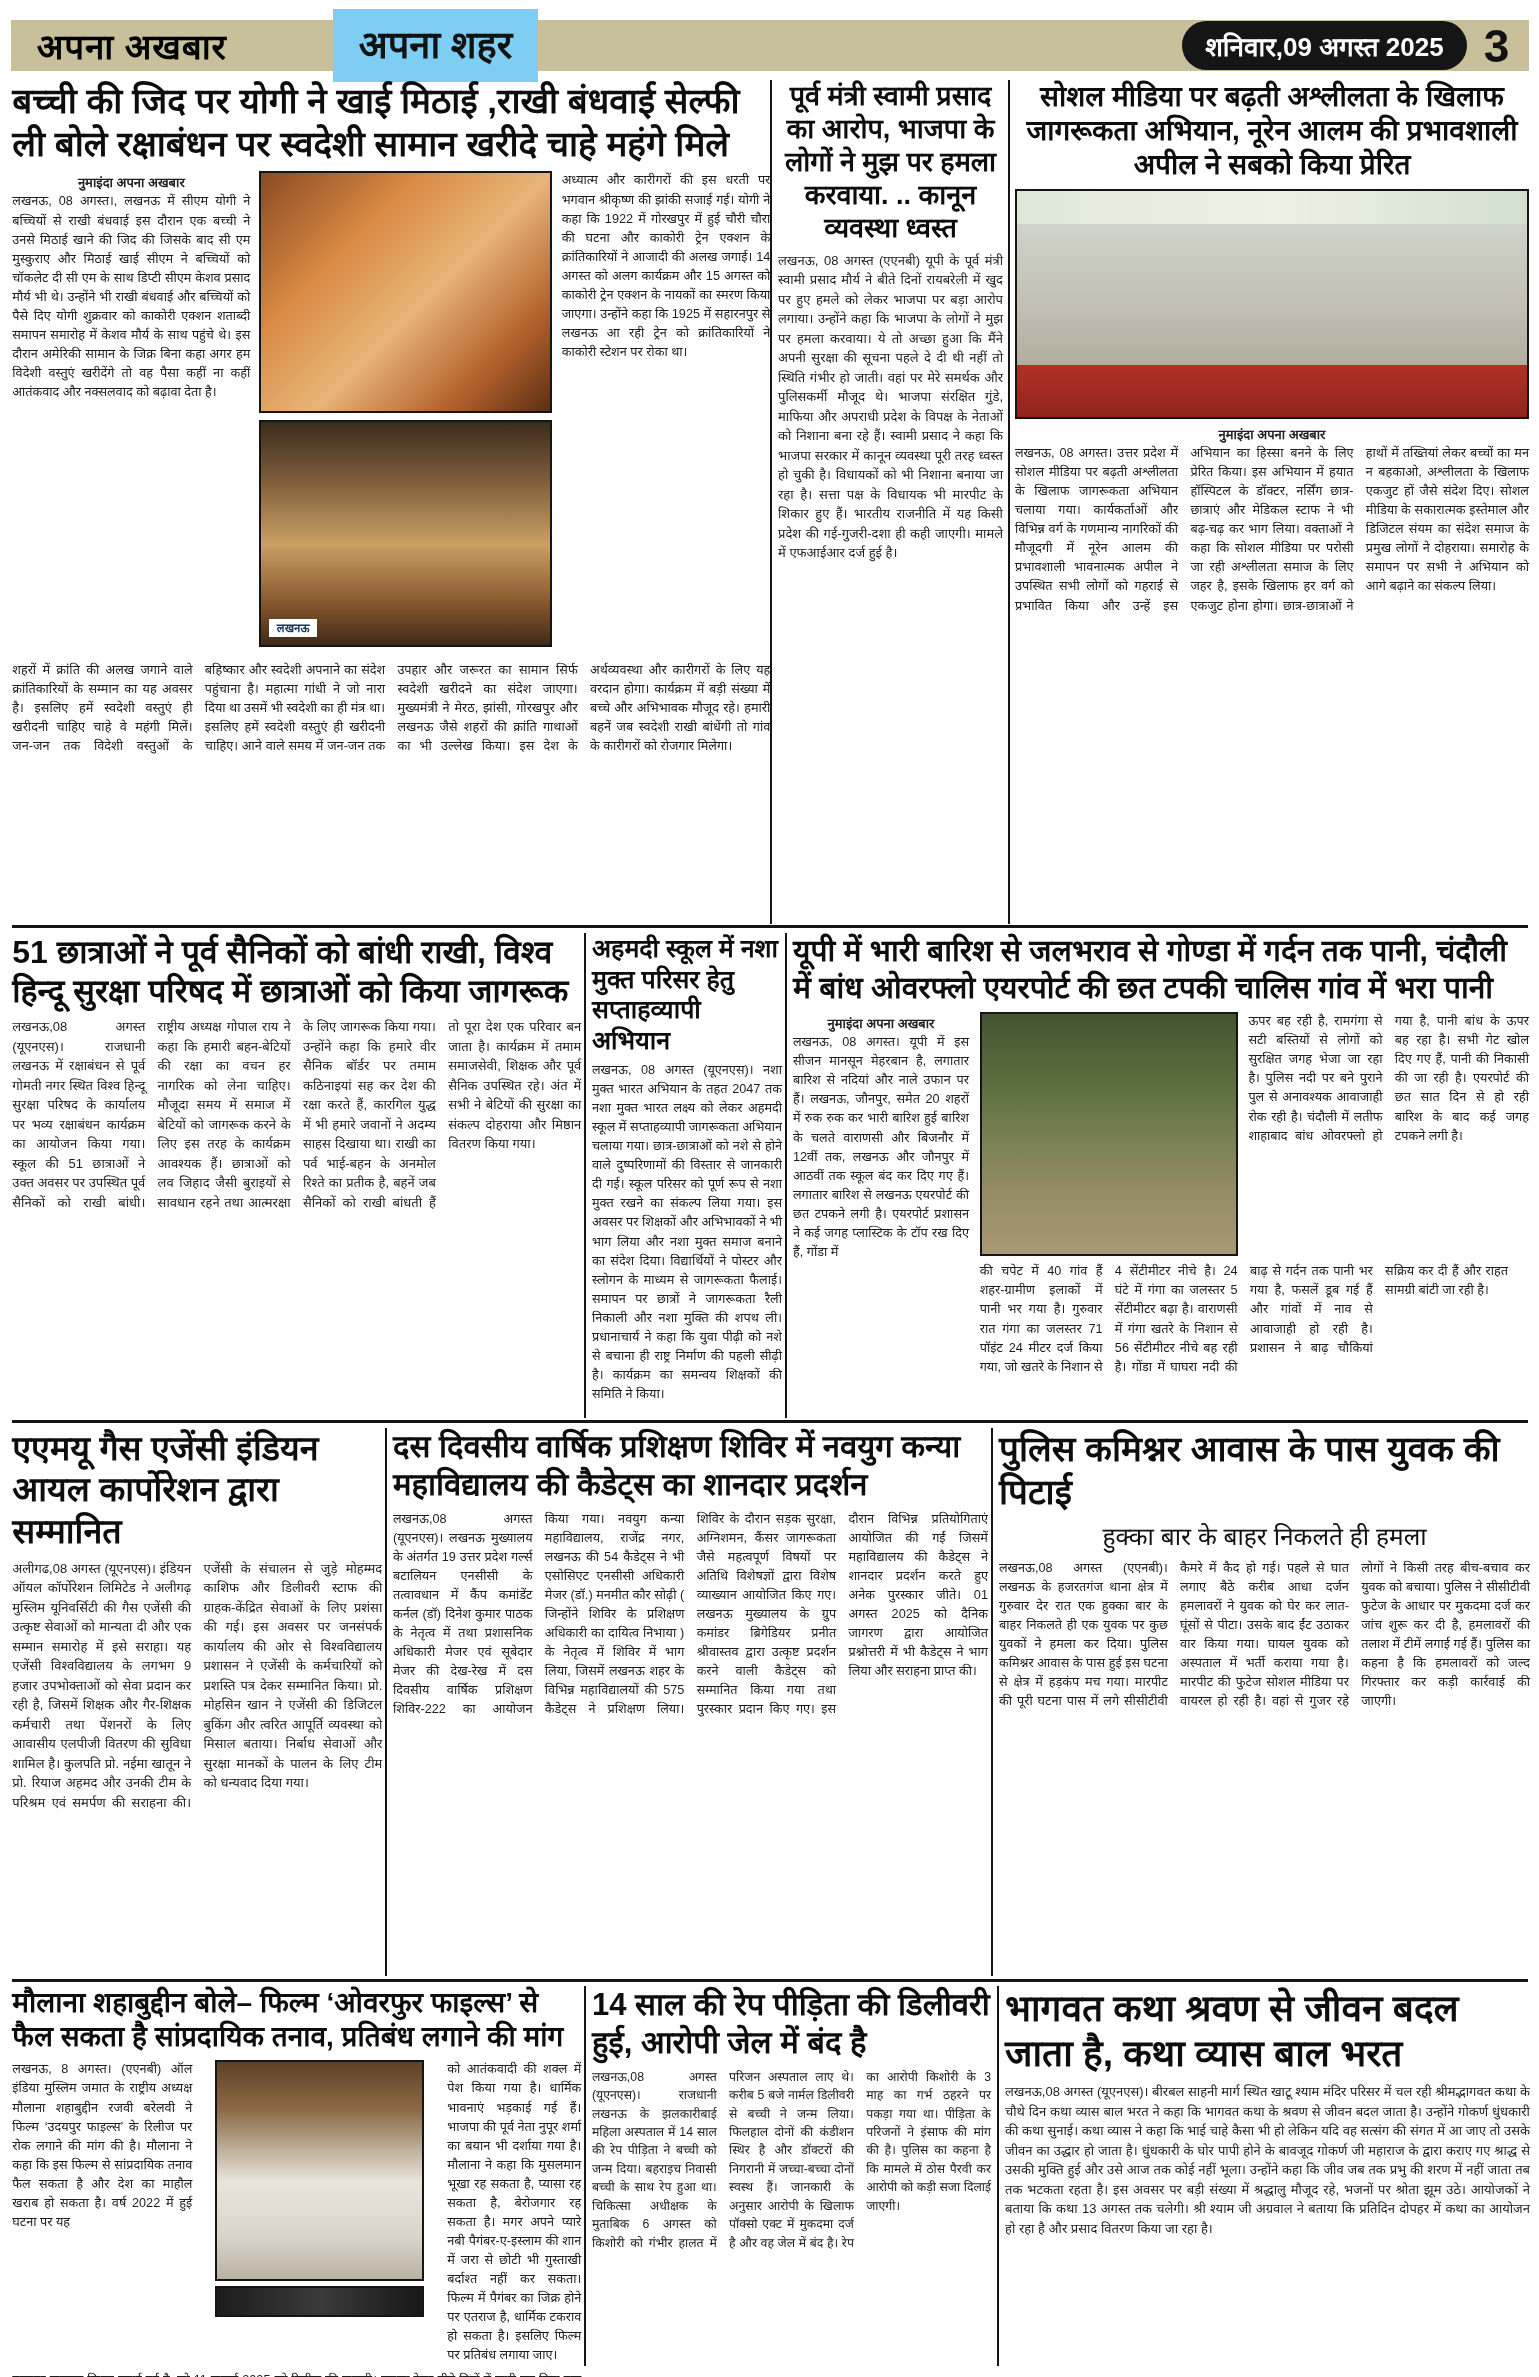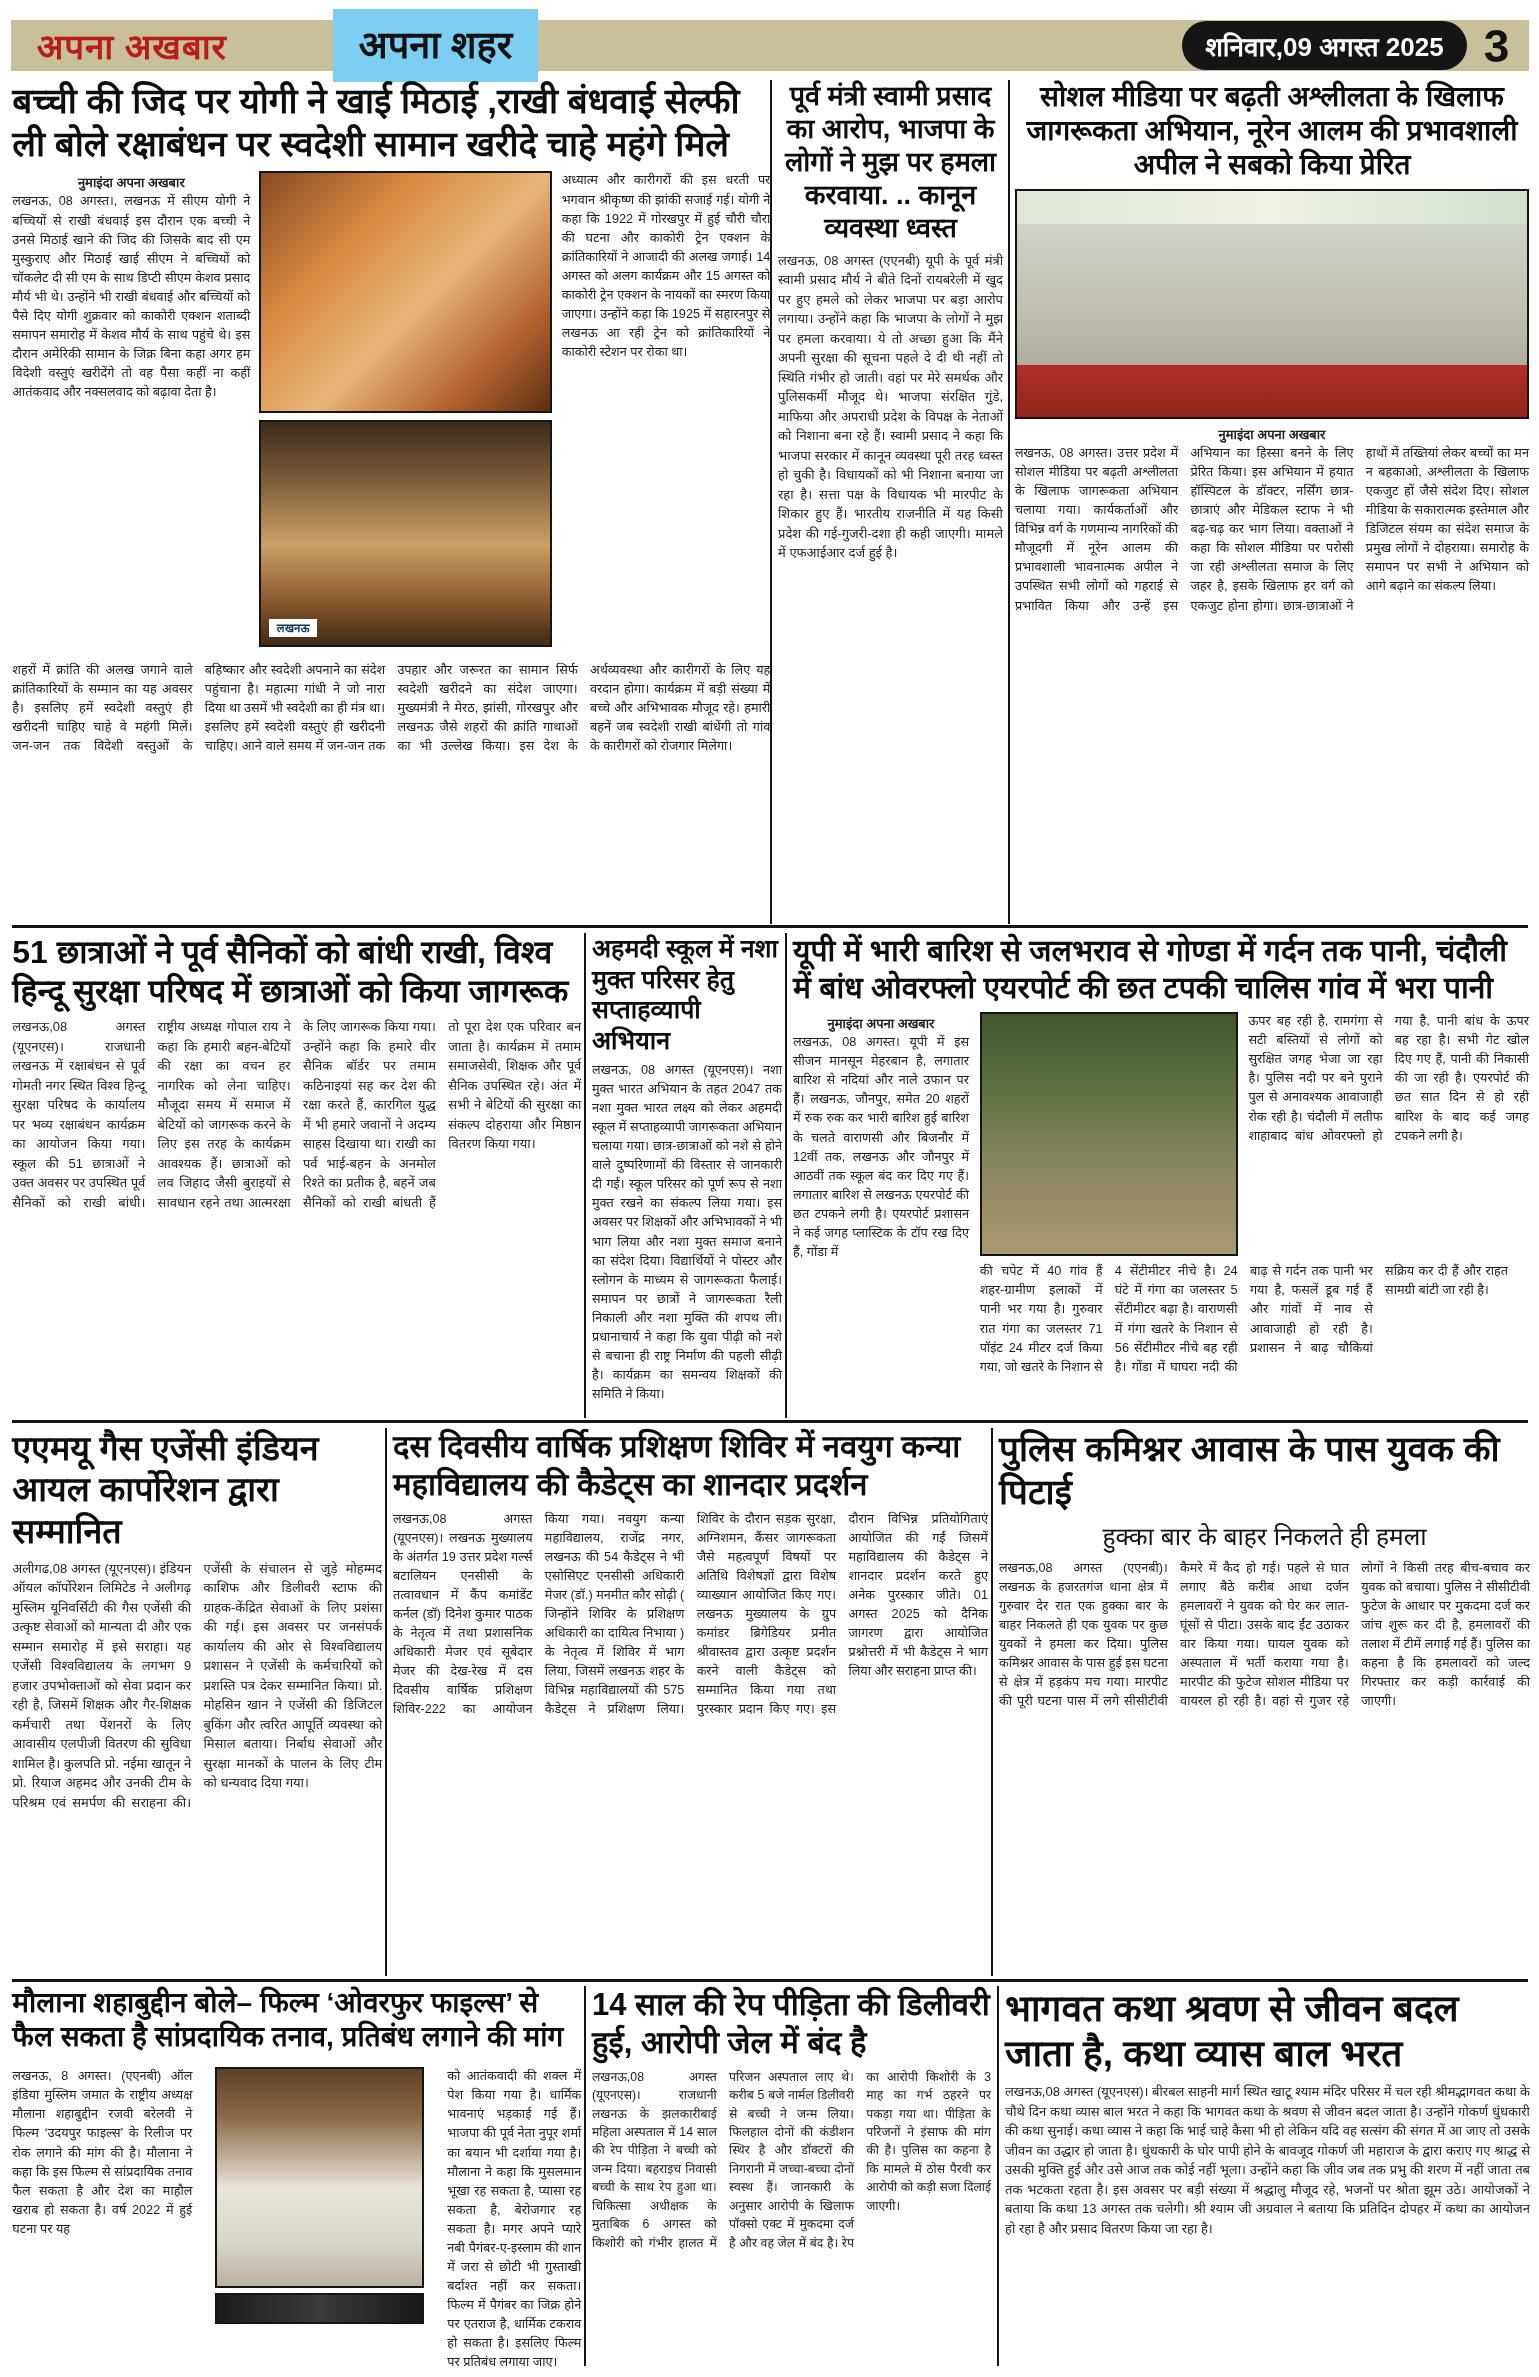--- a/index.html
+++ b/index.html
@@ -1,21 +1,21 @@
 <!DOCTYPE html>
 <html style="font-size:12.3px"><head>
 <meta charset="utf-8">
 <style>
   html,body{margin:0;padding:0;background:#9a9a9a;}
   .page{position:relative;width:1540px;height:2377px;background:#ffffff;margin:0 auto;
         font-family:"Liberation Sans","DejaVu Sans",sans-serif;overflow:hidden;}
   
   .masthead{position:absolute;top:20px;left:10.7px;right:10.7px;height:51px;background:#c8c09a;
             display:flex;align-items:center;}
-  .brand{font-size:35px;font-weight:900;color:#b91c1c;padding-left:26px;letter-spacing:0.8px;}
+  .brand{font-size:35px;font-weight:900;color:#000000;padding-left:26px;letter-spacing:0.8px;}
   .section-chip{background:#7ecdf2;color:#121212;font-size:38px;font-weight:900;
                 padding:16px 26px;margin-left:106px;line-height:1.1;}
   .mast-right{margin-left:auto;display:flex;align-items:center;gap:17px;padding-right:20px;}
   .date-pill{background:#151515;color:#ffffff;font-size:26px;font-weight:800;
              border-radius:31px;padding:6.1px 23px;}
   .page-num{font-size:46px;font-weight:900;color:#121212;}
   
   .hline{position:absolute;left:12.3px;right:12.3px;height:3.1px;background:#151515;}
   .vline{position:absolute;width:2.3px;background:#151515;}
   
@@ -145,21 +145,21 @@
   <section class="art" style="left:999px;top:1428px;width:531px;height:546px;">
     <h2 class="hl" style="font-size:35px;">पुलिस कमिश्नर आवास के पास युवक की पिटाई</h2>
     <div class="subhl" style="font-size:24.5px;">हुक्का बार के बाहर निकलते ही हमला</div>
     <div class="body cols3" style="height:383px;">लखनऊ,08 अगस्त (एएनबी)। लखनऊ के हजरतगंज थाना क्षेत्र में गुरुवार देर रात एक हुक्का बार के बाहर निकलते ही एक युवक पर कुछ युवकों ने हमला कर दिया। पुलिस कमिश्नर आवास के पास हुई इस घटना से क्षेत्र में हड़कंप मच गया। मारपीट की पूरी घटना पास में लगे सीसीटीवी कैमरे में कैद हो गई। पहले से घात लगाए बैठे करीब आधा दर्जन हमलावरों ने युवक को घेर कर लात-घूंसों से पीटा। उसके बाद ईंट उठाकर वार किया गया। घायल युवक को अस्पताल में भर्ती कराया गया है। मारपीट की फुटेज सोशल मीडिया पर वायरल हो रही है। वहां से गुजर रहे लोगों ने किसी तरह बीच-बचाव कर युवक को बचाया। पुलिस ने सीसीटीवी फुटेज के आधार पर मुकदमा दर्ज कर जांच शुरू कर दी है, हमलावरों की तलाश में टीमें लगाई गई हैं। पुलिस का कहना है कि हमलावरों को जल्द गिरफ्तार कर कड़ी कार्रवाई की जाएगी।</div>
   </section>
 
   <div class="hline" style="top:1979px;"></div>
 
   <section class="art" style="left:12.3px;top:1986px;width:569px;height:380px;">
     <h2 class="hl" style="font-size:28px;">मौलाना शहाबुद्दीन बोले– फिल्म ‘ओवरफुर फाइल्स’ से फैल सकता है सांप्रदायिक तनाव, प्रतिबंध लगाने की मांग</h2>
-    <div style="display:flex;gap:23px;margin-top:13px;">
+    <div style="display:flex;gap:23px;margin-top:6px;">
       <div style="flex:0 0 180px;" class="body">लखनऊ, 8 अगस्त। (एएनबी) ऑल इंडिया मुस्लिम जमात के राष्ट्रीय अध्यक्ष मौलाना शहाबुद्दीन रजवी बरेलवी ने फिल्म ‘उदयपुर फाइल्स’ के रिलीज पर रोक लगाने की मांग की है। मौलाना ने कहा कि इस फिल्म से सांप्रदायिक तनाव फैल सकता है और देश का माहौल खराब हो सकता है। वर्ष 2022 में हुई घटना पर यह</div>
       <div style="flex:0 0 209px;">
         <div class="photo p-books" style="height:221px;"></div>
         <div class="photo p-film" style="height:31px;margin-top:4.6px;"></div>
       </div>
       <div style="flex:1;" class="body">को आतंकवादी की शक्ल में पेश किया गया है। धार्मिक भावनाएं भड़काई गई हैं। भाजपा की पूर्व नेता नुपूर शर्मा का बयान भी दर्शाया गया है। मौलाना ने कहा कि मुसलमान भूखा रह सकता है, प्यासा रह सकता है, बेरोजगार रह सकता है। मगर अपने प्यारे नबी पैगंबर-ए-इस्लाम की शान में जरा से छोटी भी गुस्ताखी बर्दाश्त नहीं कर सकता। फिल्म में पैगंबर का जिक्र होने पर एतराज है, धार्मिक टकराव हो सकता है। इसलिए फिल्म पर प्रतिबंध लगाया जाए।</div>
     </div>
     <div class="body" style="margin-top:6.1px;">उदयपुर फाइल्स फिल्म बनाई गई है, जो 11 जुलाई 2025 को रिलीज की जाएगी। उसका ट्रेलर बीते दिनों में जारी कर दिया गया है। मौलाना ने आरोप लगाया कि फिल्म के ट्रेलर में आपत्तिजनक सीन दर्शाए गए हैं। मुसलमानों</div>
   </section>
 

